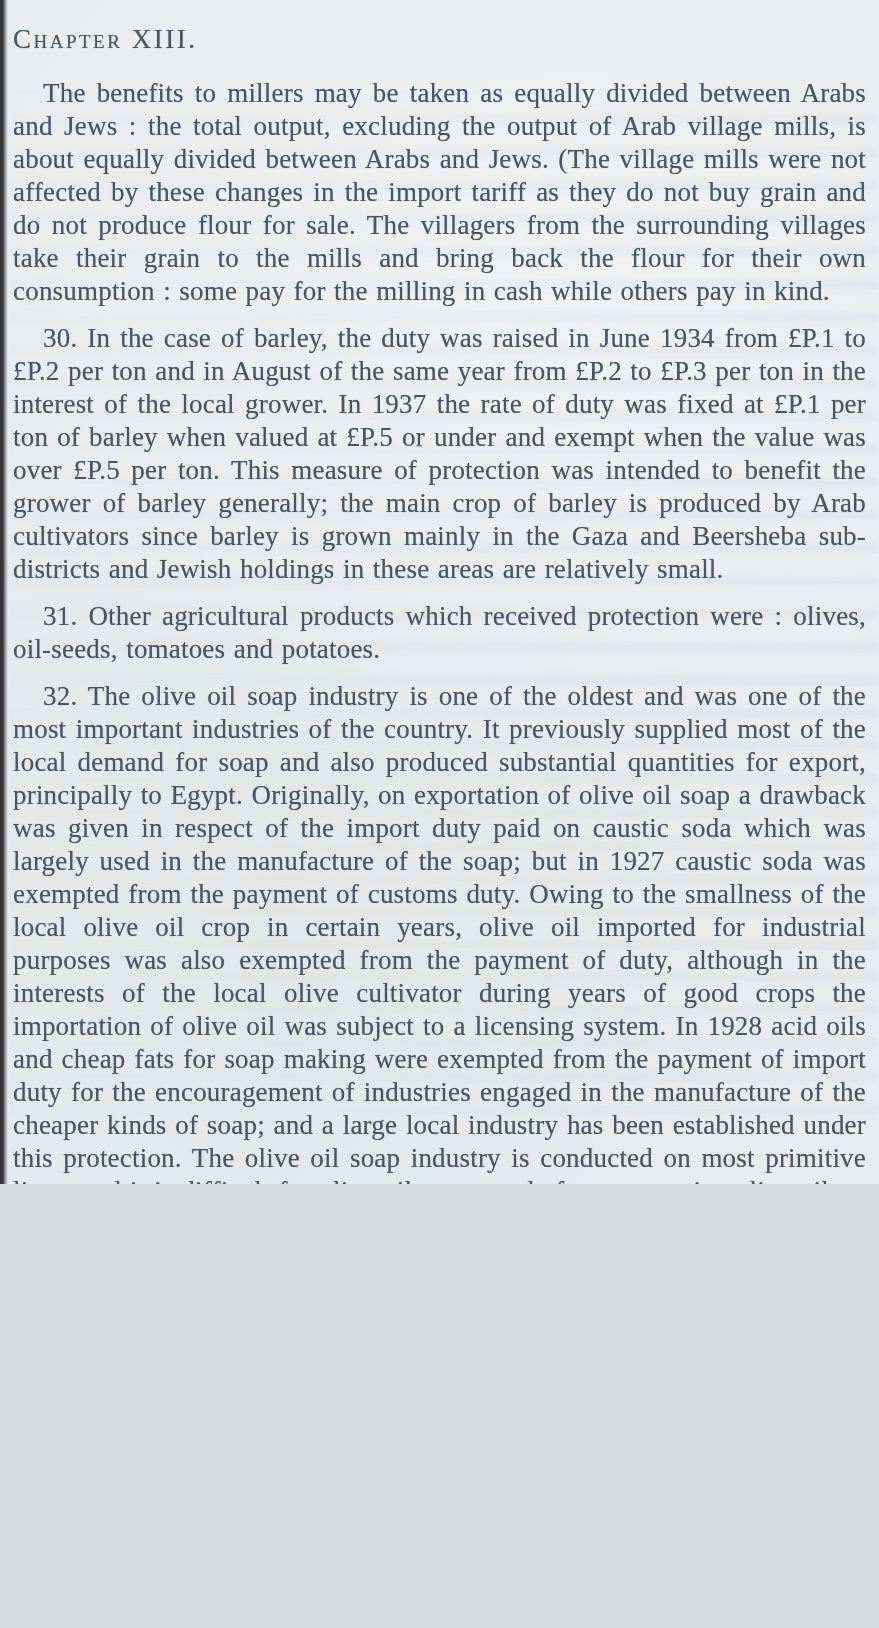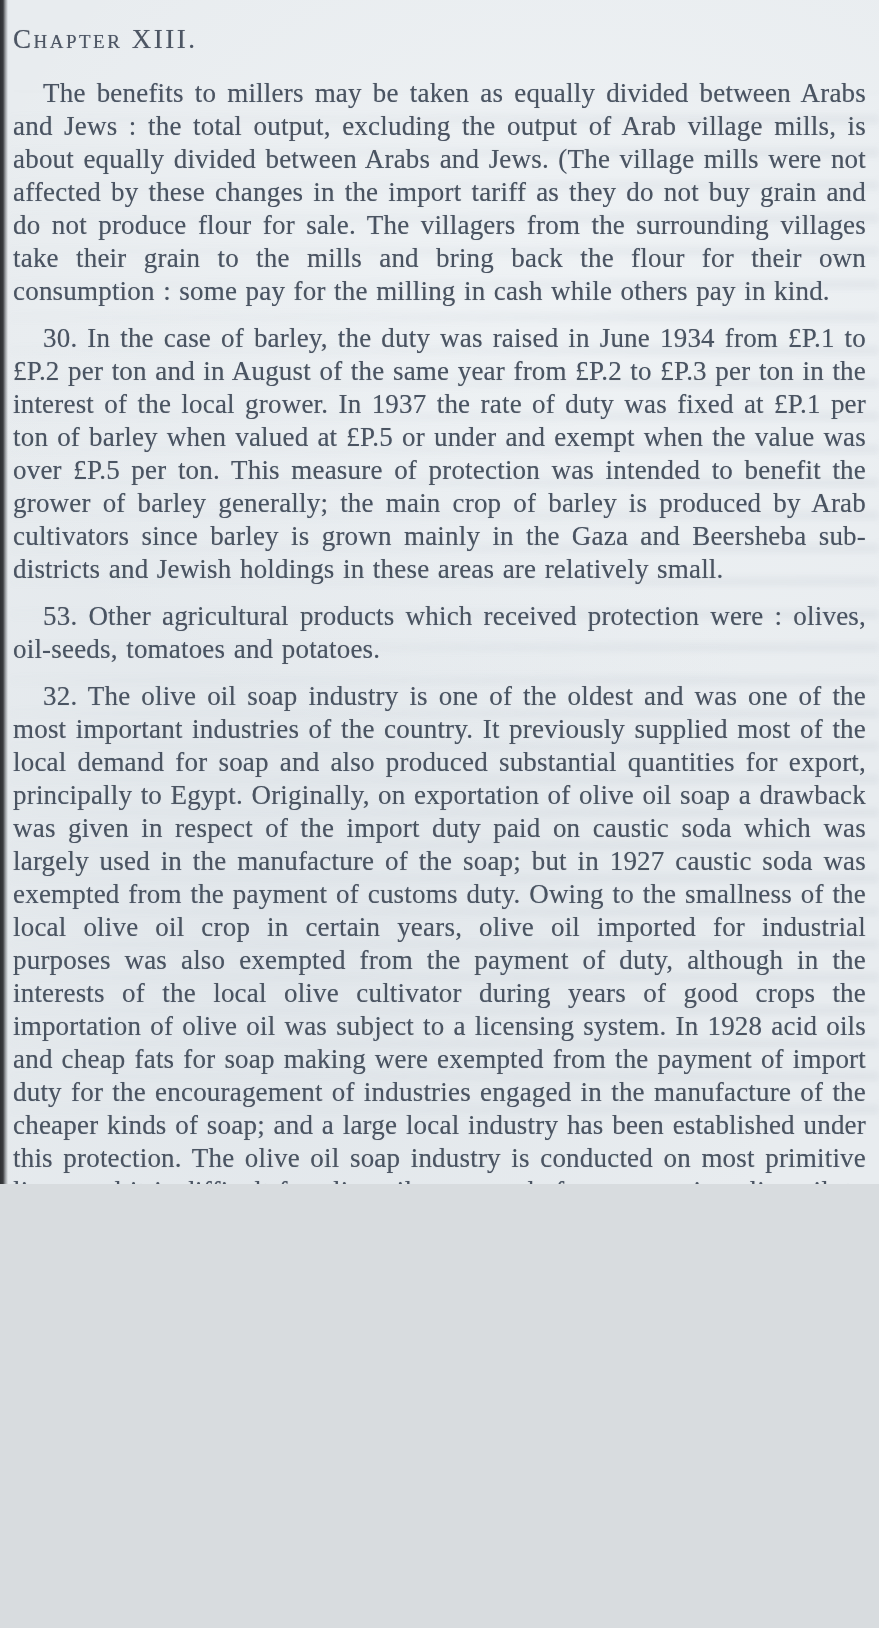--- a/index.html
+++ b/index.html
@@ -88,19 +88,19 @@
   <div class="bleedthrough"></div>
 
   <div class="content">
     <h1 class="chapter">Chapter XIII.</h1>
 
 
     <p class="para">The benefits to millers may be taken as equally divided between Arabs and Jews : the total output, excluding the output of Arab village mills, is about equally divided between Arabs and Jews. (The village mills were not affected by these changes in the import tariff as they do not buy grain and do not produce flour for sale.  The villagers from the surrounding villages take their grain to the mills and bring back the flour for their own consumption : some pay for the milling in cash while others pay in kind.</p>
 
     <p class="para">30.  In the case of barley, the duty was raised in June 1934 from £P.1 to £P.2 per ton and in August of the same year from £P.2 to £P.3 per ton in the interest of the local grower.  In 1937 the rate of duty was fixed at £P.1 per ton of barley when valued at £P.5 or under and exempt when the value was over £P.5 per ton. This measure of protection was intended to benefit the grower of barley generally; the main crop of barley is produced by Arab cultivators since barley is grown mainly in the Gaza and Beersheba sub-districts and Jewish holdings in these areas are relatively small.</p>
 
-    <p class="para">53.  Other agricultural products which received protection were : olives, oil-seeds, tomatoes and potatoes.</p>
+    <p class="para">31.  Other agricultural products which received protection were : olives, oil-seeds, tomatoes and potatoes.</p>
 
     <p class="para">32.  The olive oil soap industry is one of the oldest and was one of the most important industries of the country.  It previously supplied most of the local demand for soap and also produced substantial quantities for export, principally to Egypt.  Originally, on exportation of olive oil soap a drawback was given in respect of the import duty paid on caustic soda which was largely used in the manufacture of the soap; but in 1927 caustic soda was exempted from the payment of customs duty.  Owing to the smallness of the local olive oil crop in certain years, olive oil imported for industrial purposes was also exempted from the payment of duty, although in the interests of the local olive cultivator during years of good crops the importation of olive oil was subject to a licensing system.  In 1928 acid oils and cheap fats for soap making were exempted from the payment of import duty for the encouragement of industries engaged in  the  manufacture  of  the cheaper kinds of soap; and a large local industry has been established under this protection.  The olive oil soap industry is conducted on most primitive lines; and it is difficult for olive oil soap, made from expensive olive oil, to compete with the cheaper kind of soap, made from cheap acid oils and fats, which are largely in demand, although olive oil soap has a certain monopoly sale among Arabs.  The question of granting assistance to the olive oil soap industry without causing any serious harm to the cheaper soap in-</p>
 
     <div class="page-number">452</div>
   </div>
 </div>
 
 </body></html>

